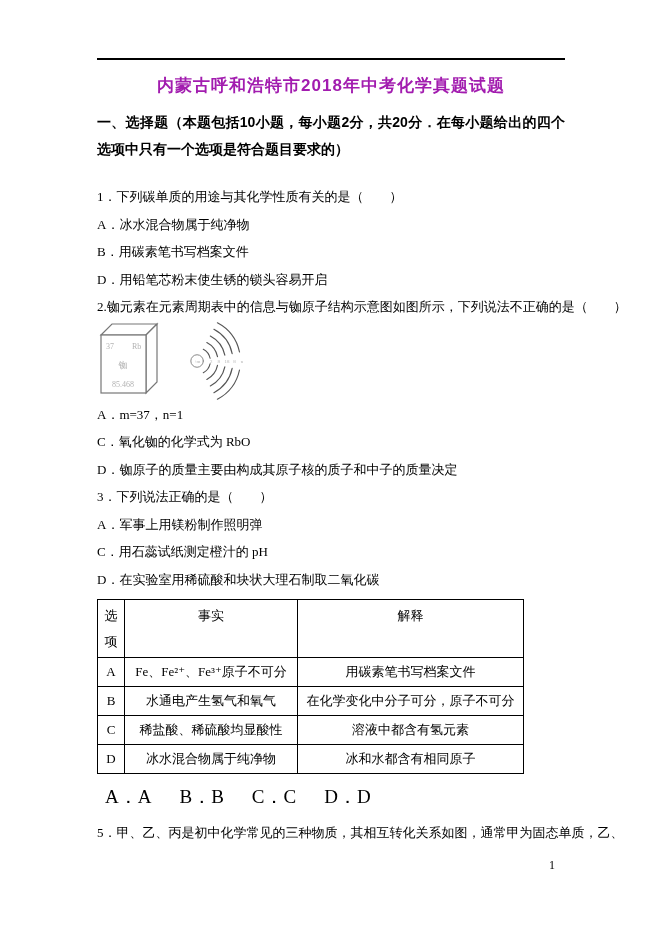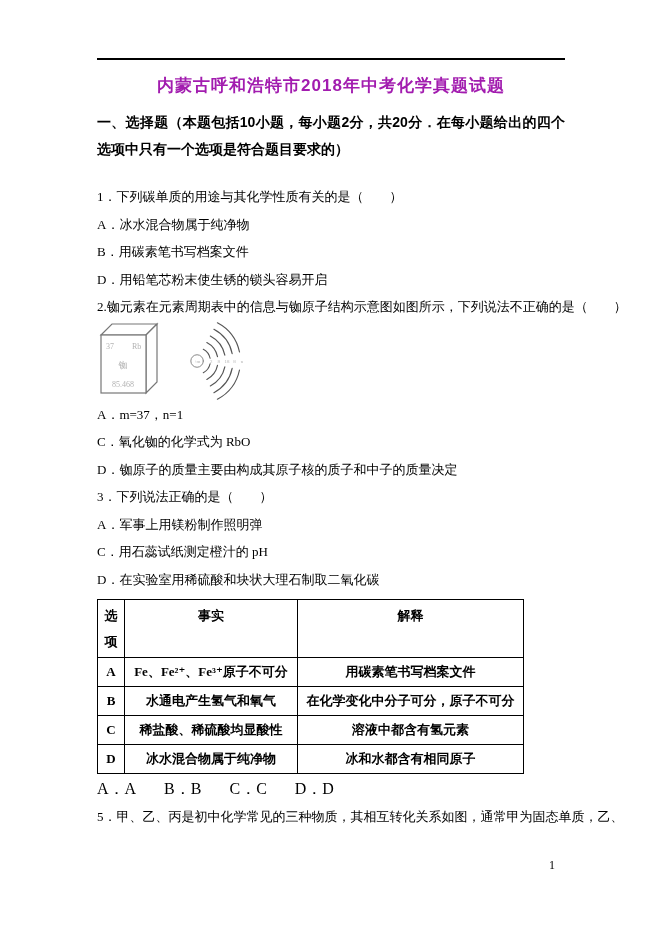--- a/index.html
+++ b/index.html
@@ -51,36 +51,36 @@
   .figure svg{display:block;}
   .qtable{
     border-collapse:collapse;
     margin:6px 0 0 0;
     font-size:13px;
     table-layout:fixed;
   }
   .qtable td,.qtable th{
     border:1px solid #000;
     text-align:center;
-    font-weight:bold;
+    font-weight:normal;
     padding:0 2px;
     overflow:hidden;
     white-space:nowrap;
   }
   .qtable th.tall{
     height:54px;
     vertical-align:top;
     padding-top:3px;
     white-space:normal;
     line-height:26px;
   }
   .qtable td{height:28px;}
   .answers{
-    margin:0;
-    font-size:16px;
+    margin:8px;
+    font-size:19px;
     line-height:29px;
   }
   .answers span{margin-right:28px;}
   .page-number{
     position:absolute;
     top:858px;
     right:106px;
     font-size:12px;
     line-height:14px;
   }

